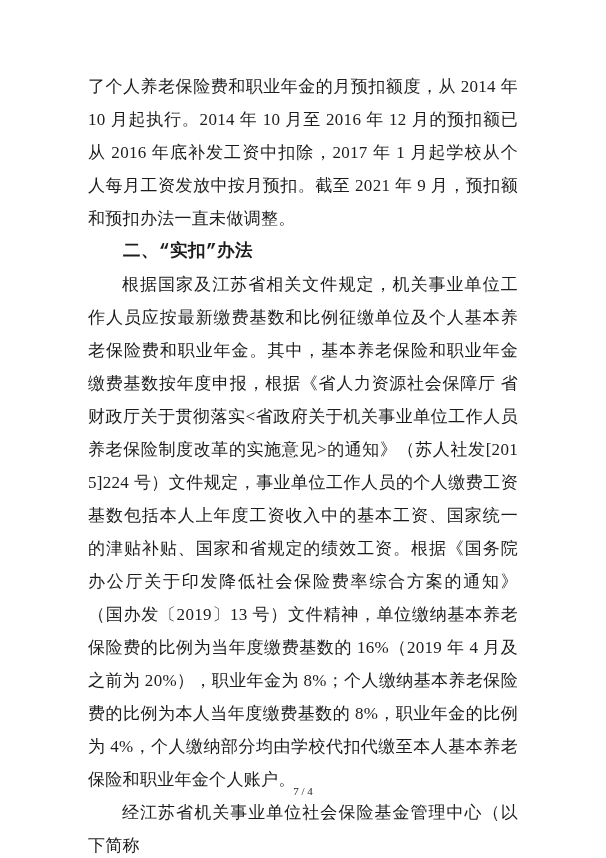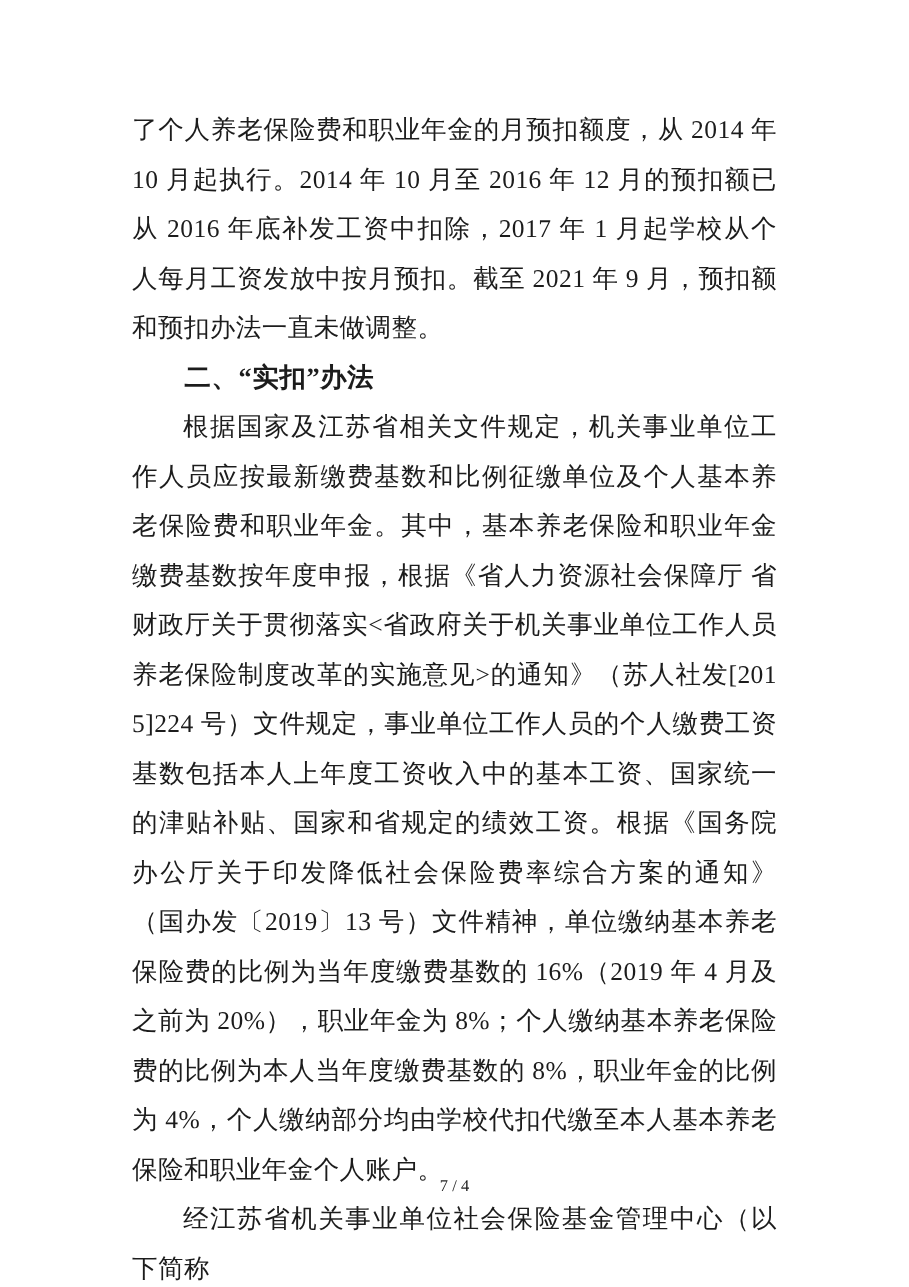--- a/index.html
+++ b/index.html
@@ -40,20 +40,21 @@
   .body-par.indent {
     text-indent: 2em;
   }
   .section-heading {
     margin: 0;
     font-size: 17.5px;
     line-height: 33px;
     font-weight: bold;
     text-indent: 2em;
     letter-spacing: 0.5px;
+    font-family: Liberation Mono, monospace;
   }
   .page-footer {
     position: absolute;
     left: 0;
     top: 784px;
     width: 606px;
     text-align: center;
     font-size: 11px;
     line-height: 14px;
     color: #1c1c1c;

